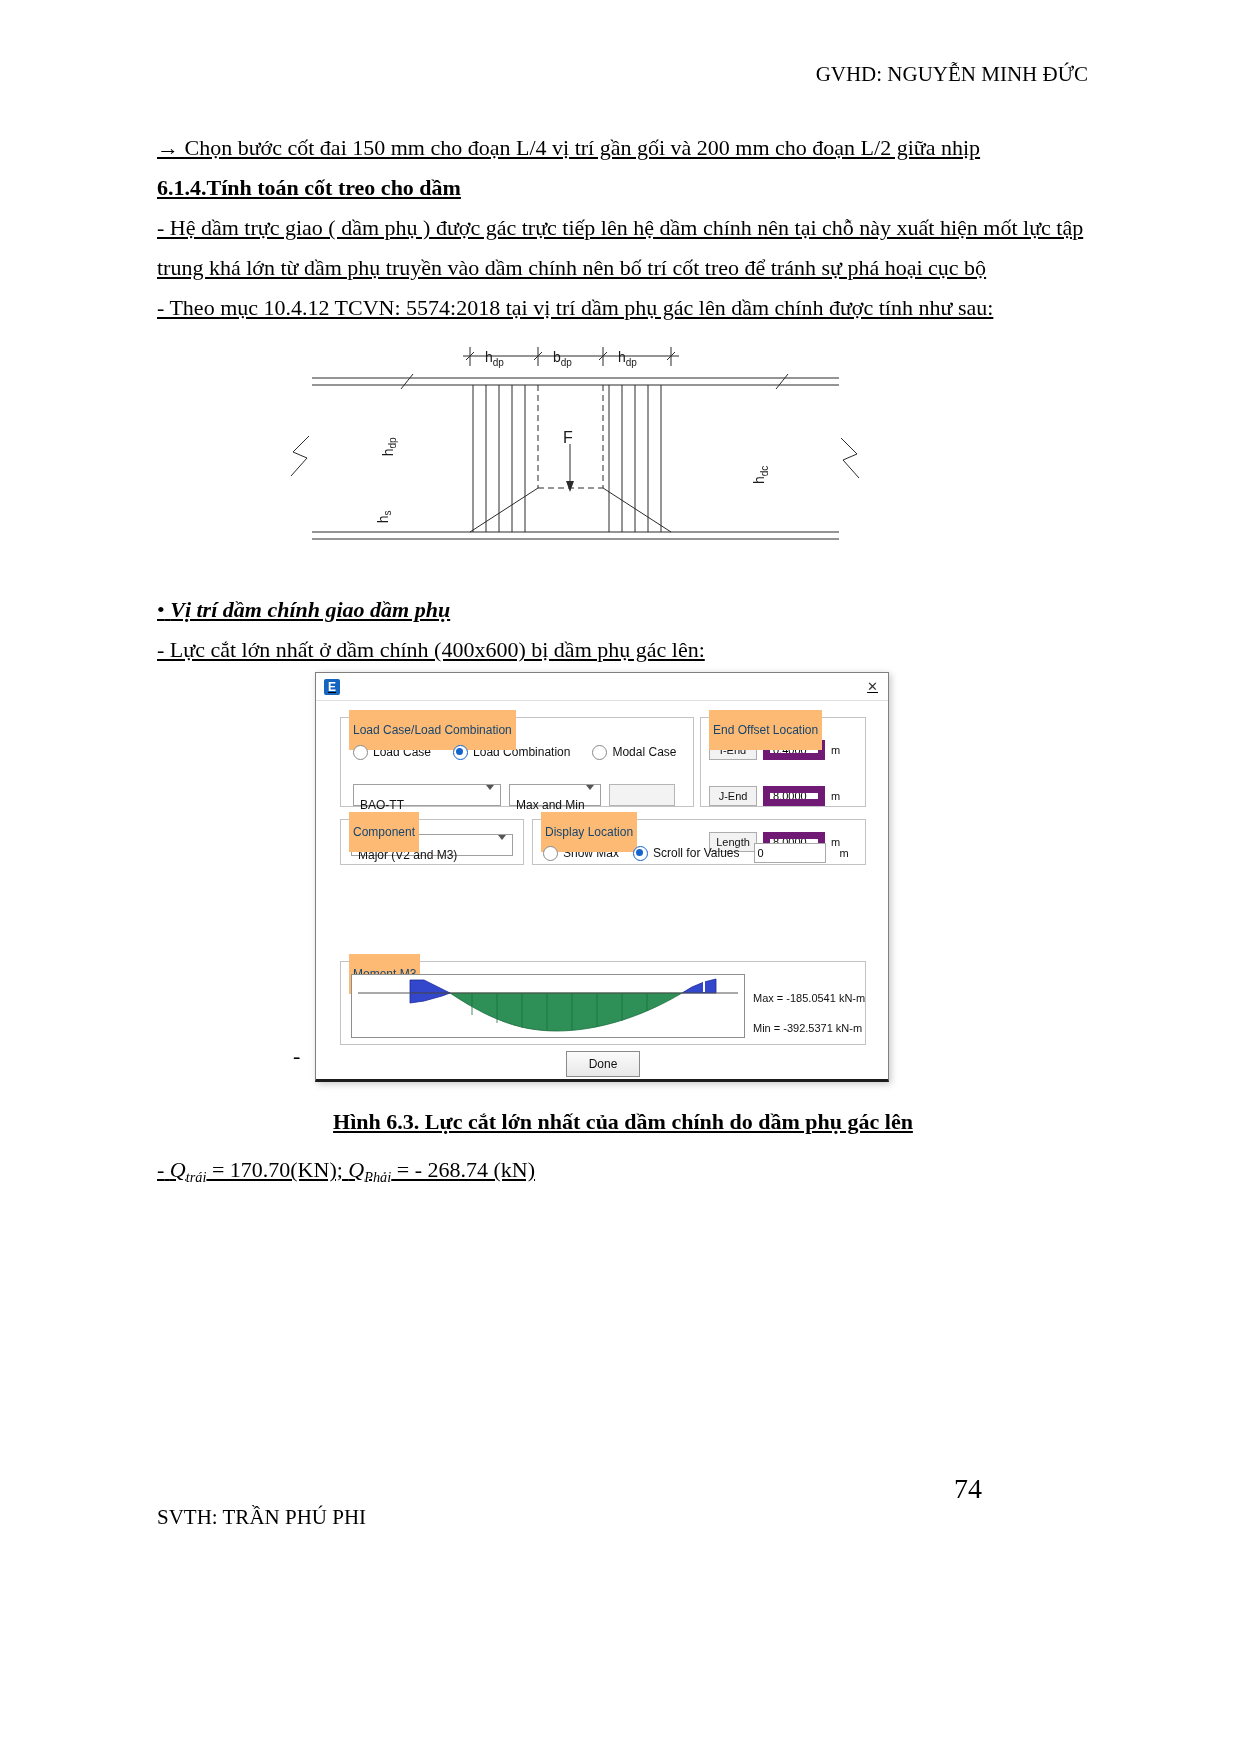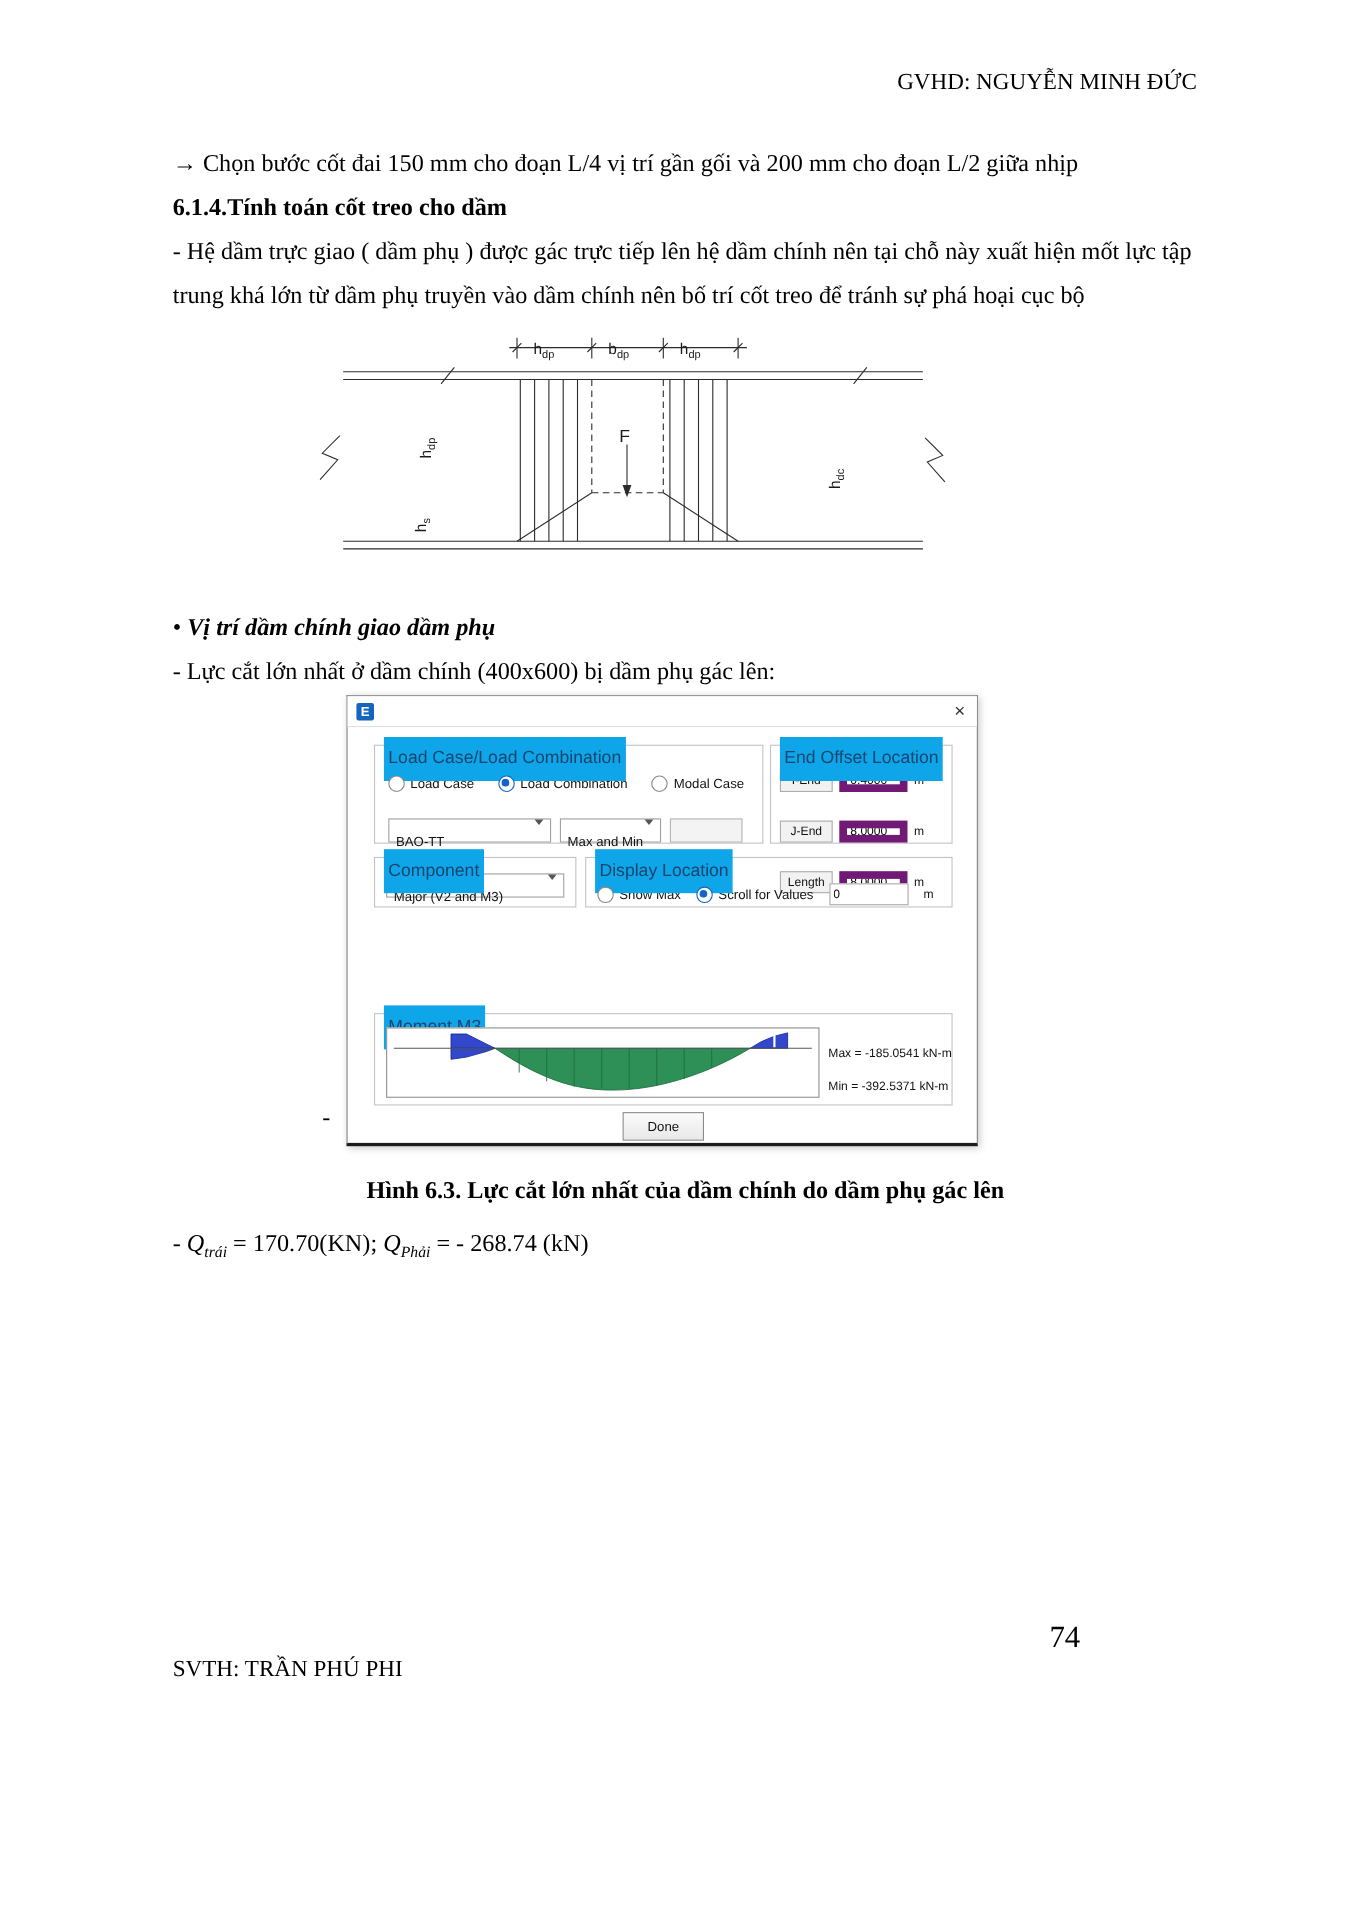--- a/index.html
+++ b/index.html
@@ -1,21 +1,21 @@
 <!DOCTYPE html>
 <html><head>
 <meta charset="utf-8">
 <style>
   html,body{margin:0;padding:0;background:#fff;}
   .page{position:relative;width:1240px;height:1754px;background:#fff;overflow:hidden;
         font-family:"Liberation Serif", serif;color:#000;}
   .hdr{position:absolute;top:62px;right:152px;font-size:21px;}
   .ftr{position:absolute;top:1505px;left:157px;font-size:21px;}
   .pgnum{position:absolute;top:1473px;right:258px;font-size:28px;}
-  .content{position:absolute;left:157px;top:128px;width:932px;font-size:22px;line-height:40px;}
+  .content{position:absolute;left:157px;top:128px;width:932px;font-size:22px;line-height:40px;text-decoration:underline;}
   .para{margin:0;}
   .heading{font-weight:bold;}
   .bullet-text{font-weight:bold;font-style:italic;}
   .caption{font-weight:bold;text-align:center;margin:20px 0 0 0;}
   .result{margin-top:8px;}
   sub{font-size:0.65em;}
   .mi{font-style:italic;}
 
   
   .diagram{position:relative;width:580px;height:240px;margin:8px 0 14px 130px;}
@@ -36,21 +36,21 @@
   .stray-dash{position:absolute;left:-22px;bottom:6px;font-size:22px;}
   .dialog{position:relative;width:572px;height:406px;background:#fff;border:1px solid #7f7f7f;
           border-bottom:3px solid #1c1c1c;box-shadow:2px 2px 7px rgba(0,0,0,.22);
           font-family:"Liberation Sans", sans-serif;font-size:12px;color:#111;}
   .titlebar{height:27px;display:flex;align-items:center;padding:0 10px 0 8px;background:#fff;border-bottom:1px solid #e0e0e0;}
   .logo{width:16px;height:16px;background:#1565c0;color:#fff;font-weight:bold;font-size:12px;
         display:flex;align-items:center;justify-content:center;margin-right:7px;border-radius:2px;}
   .title-text{font-size:12px;color:#222;}
   .close{margin-left:auto;font-size:13px;color:#333;cursor:default;}
   .group{position:absolute;border:1px solid #c3c3c3;}
-  .group-label{position:absolute;top:-8px;left:8px;background:#0ea5e9;padding:0 4px;color:#17456e;font-size:16px;white-space:nowrap;text-align:right;}
+  .group-label{position:absolute;top:-8px;left:8px;background:#fdba74;padding:0 4px;color:#17456e;font-size:12px;white-space:nowrap;text-align:right;}
   .g-load{left:24px;top:44px;width:352px;height:88px;}
   .g-offset{left:384px;top:44px;width:164px;height:88px;}
   .g-comp{left:24px;top:146px;width:182px;height:44px;}
   .g-disp{left:216px;top:146px;width:332px;height:44px;}
   .g-shear{left:24px;top:198px;width:524px;height:82px;}
   .g-moment{left:24px;top:288px;width:524px;height:82px;}
   .radio-row{display:flex;align-items:center;gap:22px;margin:14px 0 0 12px;}
   .radio{display:inline-flex;align-items:center;gap:5px;}
   .rb{width:13px;height:13px;border:1px solid #8a8a8a;border-radius:50%;background:#fff;position:relative;flex:0 0 auto;}
   .radio.sel .rb{border-color:#1464cc;}
@@ -85,20 +85,21 @@
 
 <div class="page">
 
   <div class="hdr">GVHD: NGUYỄN MINH ĐỨC</div>
 
   <div class="content">
 
     <p class="para">→ Chọn bước cốt đai 150 mm cho đoạn L/4 vị trí gần gối và 200 mm cho đoạn L/2 giữa nhịp</p>
     <p class="para heading">6.1.4.Tính toán cốt treo cho dầm</p>
     <p class="para">- Hệ dầm trực giao ( dầm phụ ) được gác trực tiếp lên hệ dầm chính nên tại chỗ này xuất hiện mốt lực tập trung khá lớn từ dầm phụ truyền vào dầm chính nên bố trí cốt treo để tránh sự phá hoại cục bộ</p>
+    <p class="para">- Theo mục 10.4.12 TCVN: 5574:2018 tại vị trí dầm phụ gác lên dầm chính được tính như sau:</p>
 
     <div class="diagram">
       <svg width="580" height="240" viewBox="0 0 580 240">
         <g stroke="#2b2b2b" stroke-width="1" fill="none">
 
           <line x1="176" y1="20" x2="392" y2="20"></line>
           <line x1="183" y1="11" x2="183" y2="30"></line>
           <line x1="251" y1="11" x2="251" y2="30"></line>
           <line x1="316" y1="11" x2="316" y2="30"></line>
           <line x1="384" y1="11" x2="384" y2="30"></line>

